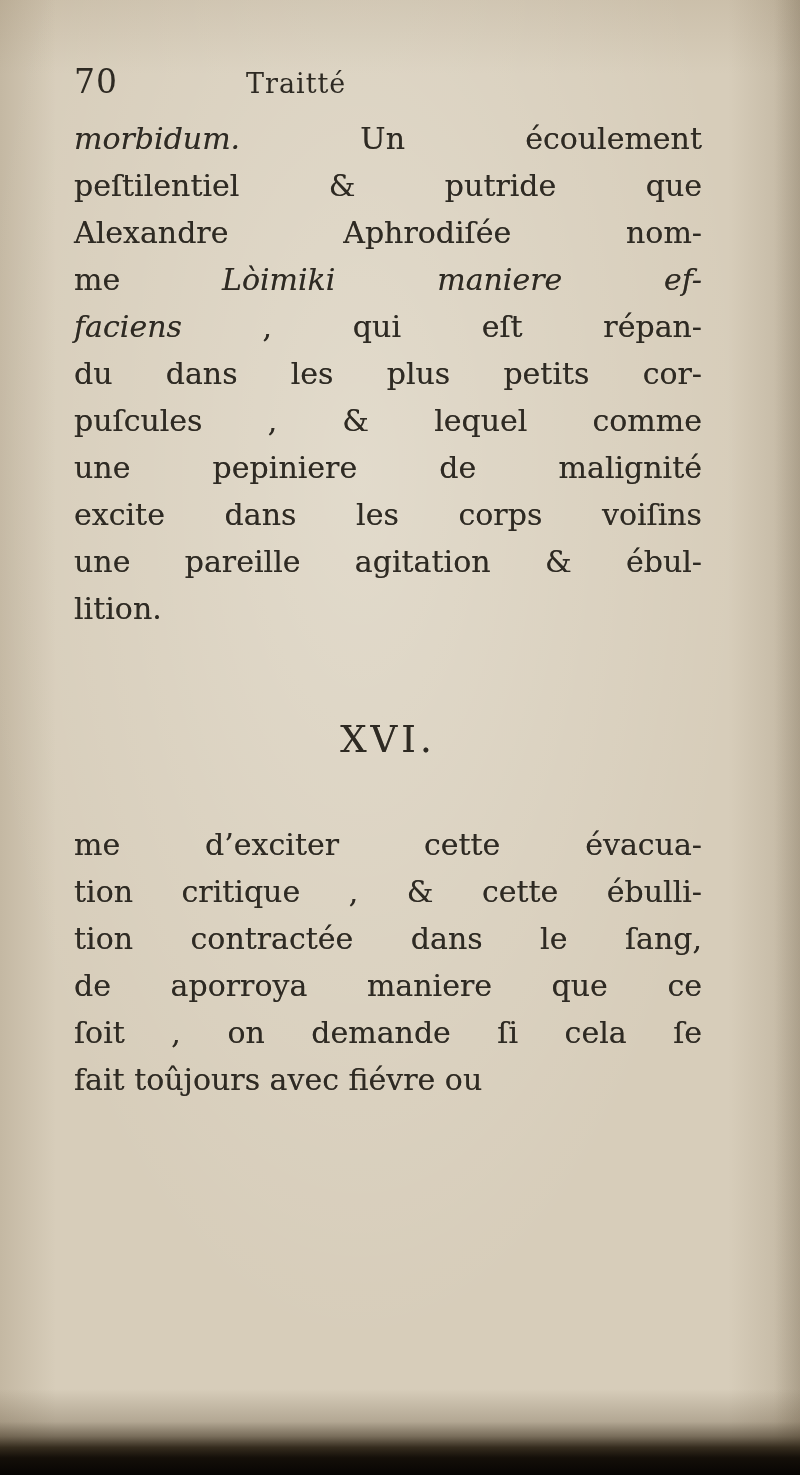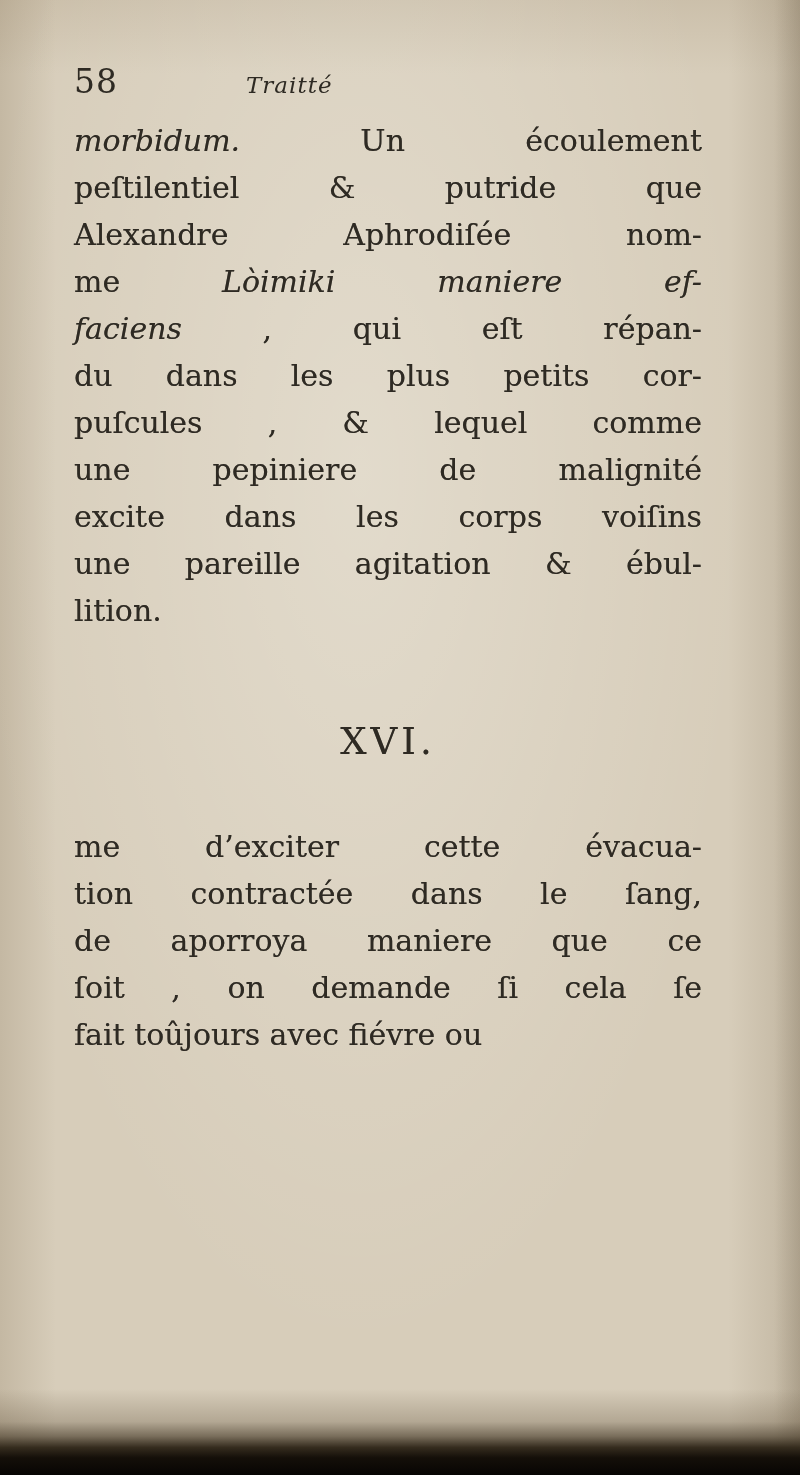--- a/index.html
+++ b/index.html
@@ -30,22 +30,21 @@
     display: flex;
     align-items: baseline;
     margin-bottom: 8px;
     line-height: 47px;
   }
   .page-number {
     font-size: 33px;
     letter-spacing: 1px;
   }
   .running-title {
-    font-style: italic;
-    font-size: 23px;
+    font-size: 27px;
     margin-left: 128px;
     letter-spacing: 1px;
   }
   .paragraph { }
   .line {
     font-size: 30px;
     line-height: 47px;
     text-align: justify;
     text-align-last: justify;
     text-justify: inter-word;
@@ -96,21 +95,21 @@
     pointer-events: none;
   }
 </style>
 </head>
 <body>
 
 <div class="page">
   <div class="content">
 
     <div class="header-row">
-      <span class="page-number">58</span>
+      <span class="page-number">70</span>
       <span class="running-title">Traitté</span>
     </div>
 
     <div class="paragraph" id="p1">
         <div class="line"><span class="it">morbidum.</span><span> Un écoulement</span></div>
         <div class="line"><span>peſtilentiel &amp; putride que</span></div>
         <div class="line"><span>Alexandre Aphrodiſée nom-</span></div>
         <div class="line"><span>me </span><span class="it">Lòimiki maniere ef-</span></div>
         <div class="line"><span class="it">faciens</span><span> , qui eſt répan-</span></div>
         <div class="line"><span>du dans les plus petits cor-</span></div>
@@ -118,20 +117,21 @@
         <div class="line"><span>une pepiniere de malignité</span></div>
         <div class="line"><span>excite dans les corps voiſins</span></div>
         <div class="line"><span>une pareille agitation &amp; ébul-</span></div>
         <div class="line last"><span>lition.</span></div>
       </div>
 
     <div class="section-heading">XVI.</div>
 
     <div class="paragraph" id="p2">
         <div class="line"><span>me d’exciter cette évacua-</span></div>
+        <div class="line"><span>tion critique , &amp; cette ébulli-</span></div>
         <div class="line"><span>tion contractée dans le ſang,</span></div>
         <div class="line"><span>de aporroya maniere que ce</span></div>
         <div class="line"><span>ſoit , on demande ſi cela ſe</span></div>
         <div class="line last"><span>fait toûjours avec fiévre ou</span></div>
       </div>
 
   </div>
 
   <div class="side-shade"></div>
   <div class="bottom-edge"></div>

